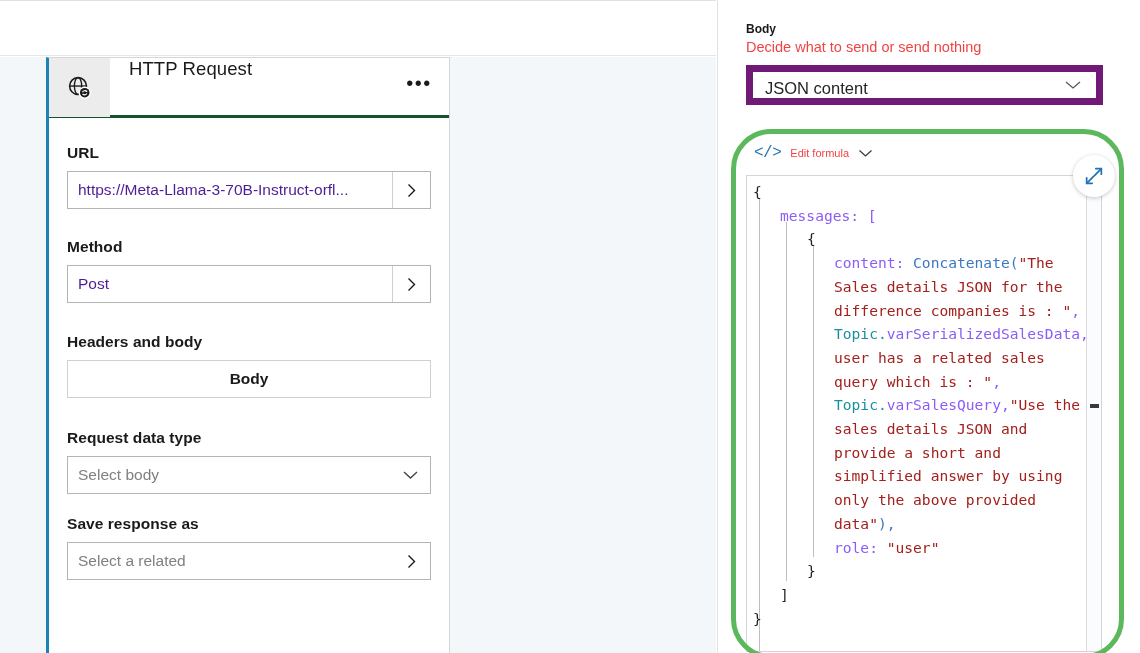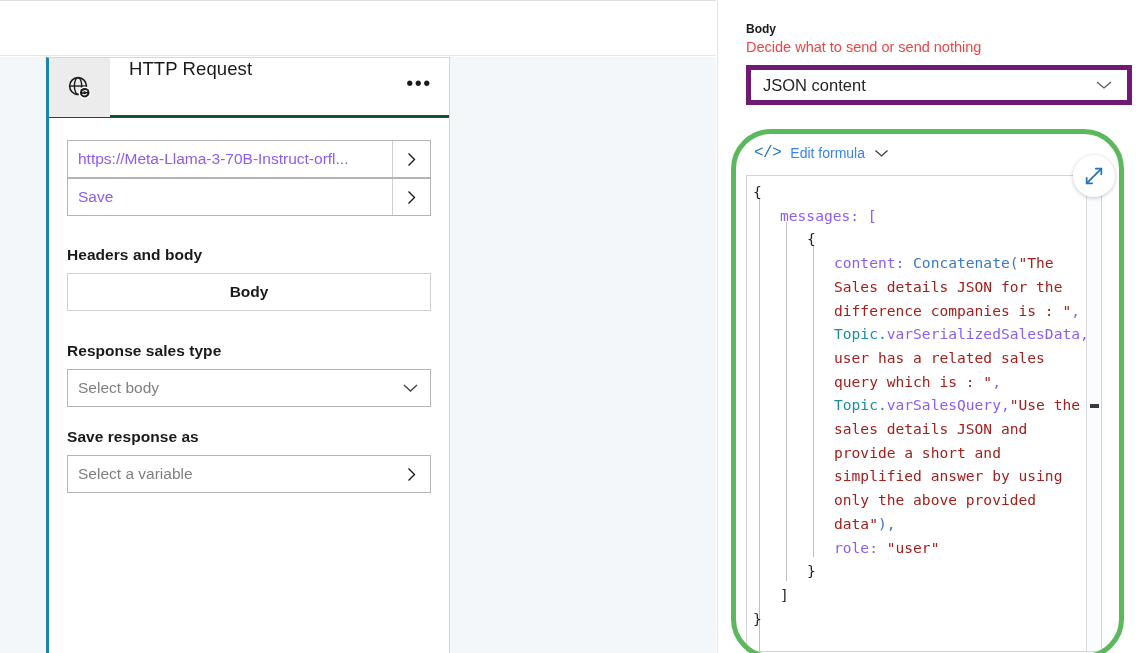--- a/index.html
+++ b/index.html
@@ -115,21 +115,21 @@
     position: relative;
     height: 38px;
     border: 1px solid #b4b4b4;
     background: #ffffff;
     display: flex;
     align-items: center;
     cursor: pointer;
   }
   .input-text {
     font-size: 15.5px;
-    color: #8b5cf6;
+    color: #4c1d95;
     padding-left: 10px;
     white-space: nowrap;
     overflow: hidden;
   }
   .input-text.placeholder { color: #808080; }
   .input-chevron-right {
     position: absolute;
     right: 0; top: 0;
     width: 38px; height: 36px;
     display: flex;
@@ -176,25 +176,25 @@
     margin: 0 0 3px 0;
   }
   .panel-subtitle {
     font-size: 14.5px;
     color: #ef4444;
     margin: 0 0 10px 0;
   }
   .panel-select {
     position: relative;
     height: 40px;
-    width: 386px;
-    border: 5px solid #701a75;
-    background: #ffffff;
-    display: flex;
-    align-items: center;
+    width: 357px;
+    border: 7px solid #701a75;
+    background: #ffffff;
+    display: flex;
+    align-items: flex-end;
     cursor: pointer;
   }
   .panel-select .input-text { font-size: 16.5px; color: #252525; padding-left: 12px; }
   .panel-select .input-chevron-down { right: 14px; }
 
   
   .green-ring {
     position: absolute;
     left: 13px;
     top: 129px;
@@ -222,22 +222,22 @@
   }
   .code-icon {
     color: #2372b8;
     font-size: 16px;
     font-family: "Liberation Mono", monospace;
     letter-spacing: -0.5px;
     display: flex;
     align-items: center;
   }
   .formula-header-label {
-    font-size: 14px;
-    color: #3b82f6;
+    font-size: 11px;
+    color: #ef4444;
   }
   .formula-header .chev {
     color: #3b3b3b;
     display: flex;
     align-items: center;
   }
 
   .code-box {
     position: relative;
     margin-top: 5px;
@@ -324,54 +324,56 @@
           <path d="M19.3 14.5l.1 1.9-1.9-.1" fill="#ffffff"></path>
           <path d="M19.1 17.6a2.3 2.3 0 0 1-4.1.5" stroke="#ffffff" stroke-width="1.1" fill="none"></path>
         </svg>
       </div>
       <div class="node-title">HTTP Request</div>
       <div class="node-more">•••</div>
     </div>
 
     <div class="node-body">
 
+      <div class="field-label lbl-url">URL</div>
       <div class="input-box">
         <span class="input-text">https://Meta-Llama-3-70B-Instruct-orfl...</span>
         <span class="input-chevron-right">
           <svg width="13" height="17" viewBox="0 0 13 17" fill="none">
             <path d="M3.5 2.5L9.5 8.5L3.5 14.5" stroke="#1a1a1a" stroke-width="1.4" fill="none"></path>
           </svg>
         </span>
       </div>
 
+      <div class="field-label lbl-method">Method</div>
       <div class="input-box">
-        <span class="input-text">Save</span>
+        <span class="input-text">Post</span>
         <span class="input-chevron-right">
           <svg width="13" height="17" viewBox="0 0 13 17" fill="none">
             <path d="M3.5 2.5L9.5 8.5L3.5 14.5" stroke="#1a1a1a" stroke-width="1.4" fill="none"></path>
           </svg>
         </span>
       </div>
 
       <div class="field-label lbl-headers">Headers and body</div>
       <div class="edit-btn">Body</div>
 
-      <div class="field-label lbl-resptype">Response sales type</div>
+      <div class="field-label lbl-resptype">Request data type</div>
       <div class="input-box">
         <span class="input-text placeholder">Select body</span>
         <span class="input-chevron-down">
           <svg width="17" height="11" viewBox="0 0 17 11" fill="none">
             <path d="M2 2.5L8.5 8.5L15 2.5" stroke="#444444" stroke-width="1.35" fill="none"></path>
           </svg>
         </span>
       </div>
 
       <div class="field-label lbl-saveas">Save response as</div>
       <div class="input-box">
-        <span class="input-text placeholder">Select a variable</span>
+        <span class="input-text placeholder">Select a related</span>
         <span class="input-chevron-right no-sep">
           <svg width="13" height="17" viewBox="0 0 13 17" fill="none">
             <path d="M3.5 2.5L9.5 8.5L3.5 14.5" stroke="#1a1a1a" stroke-width="1.4" fill="none"></path>
           </svg>
         </span>
       </div>
 
     </div>
   </div>
 

